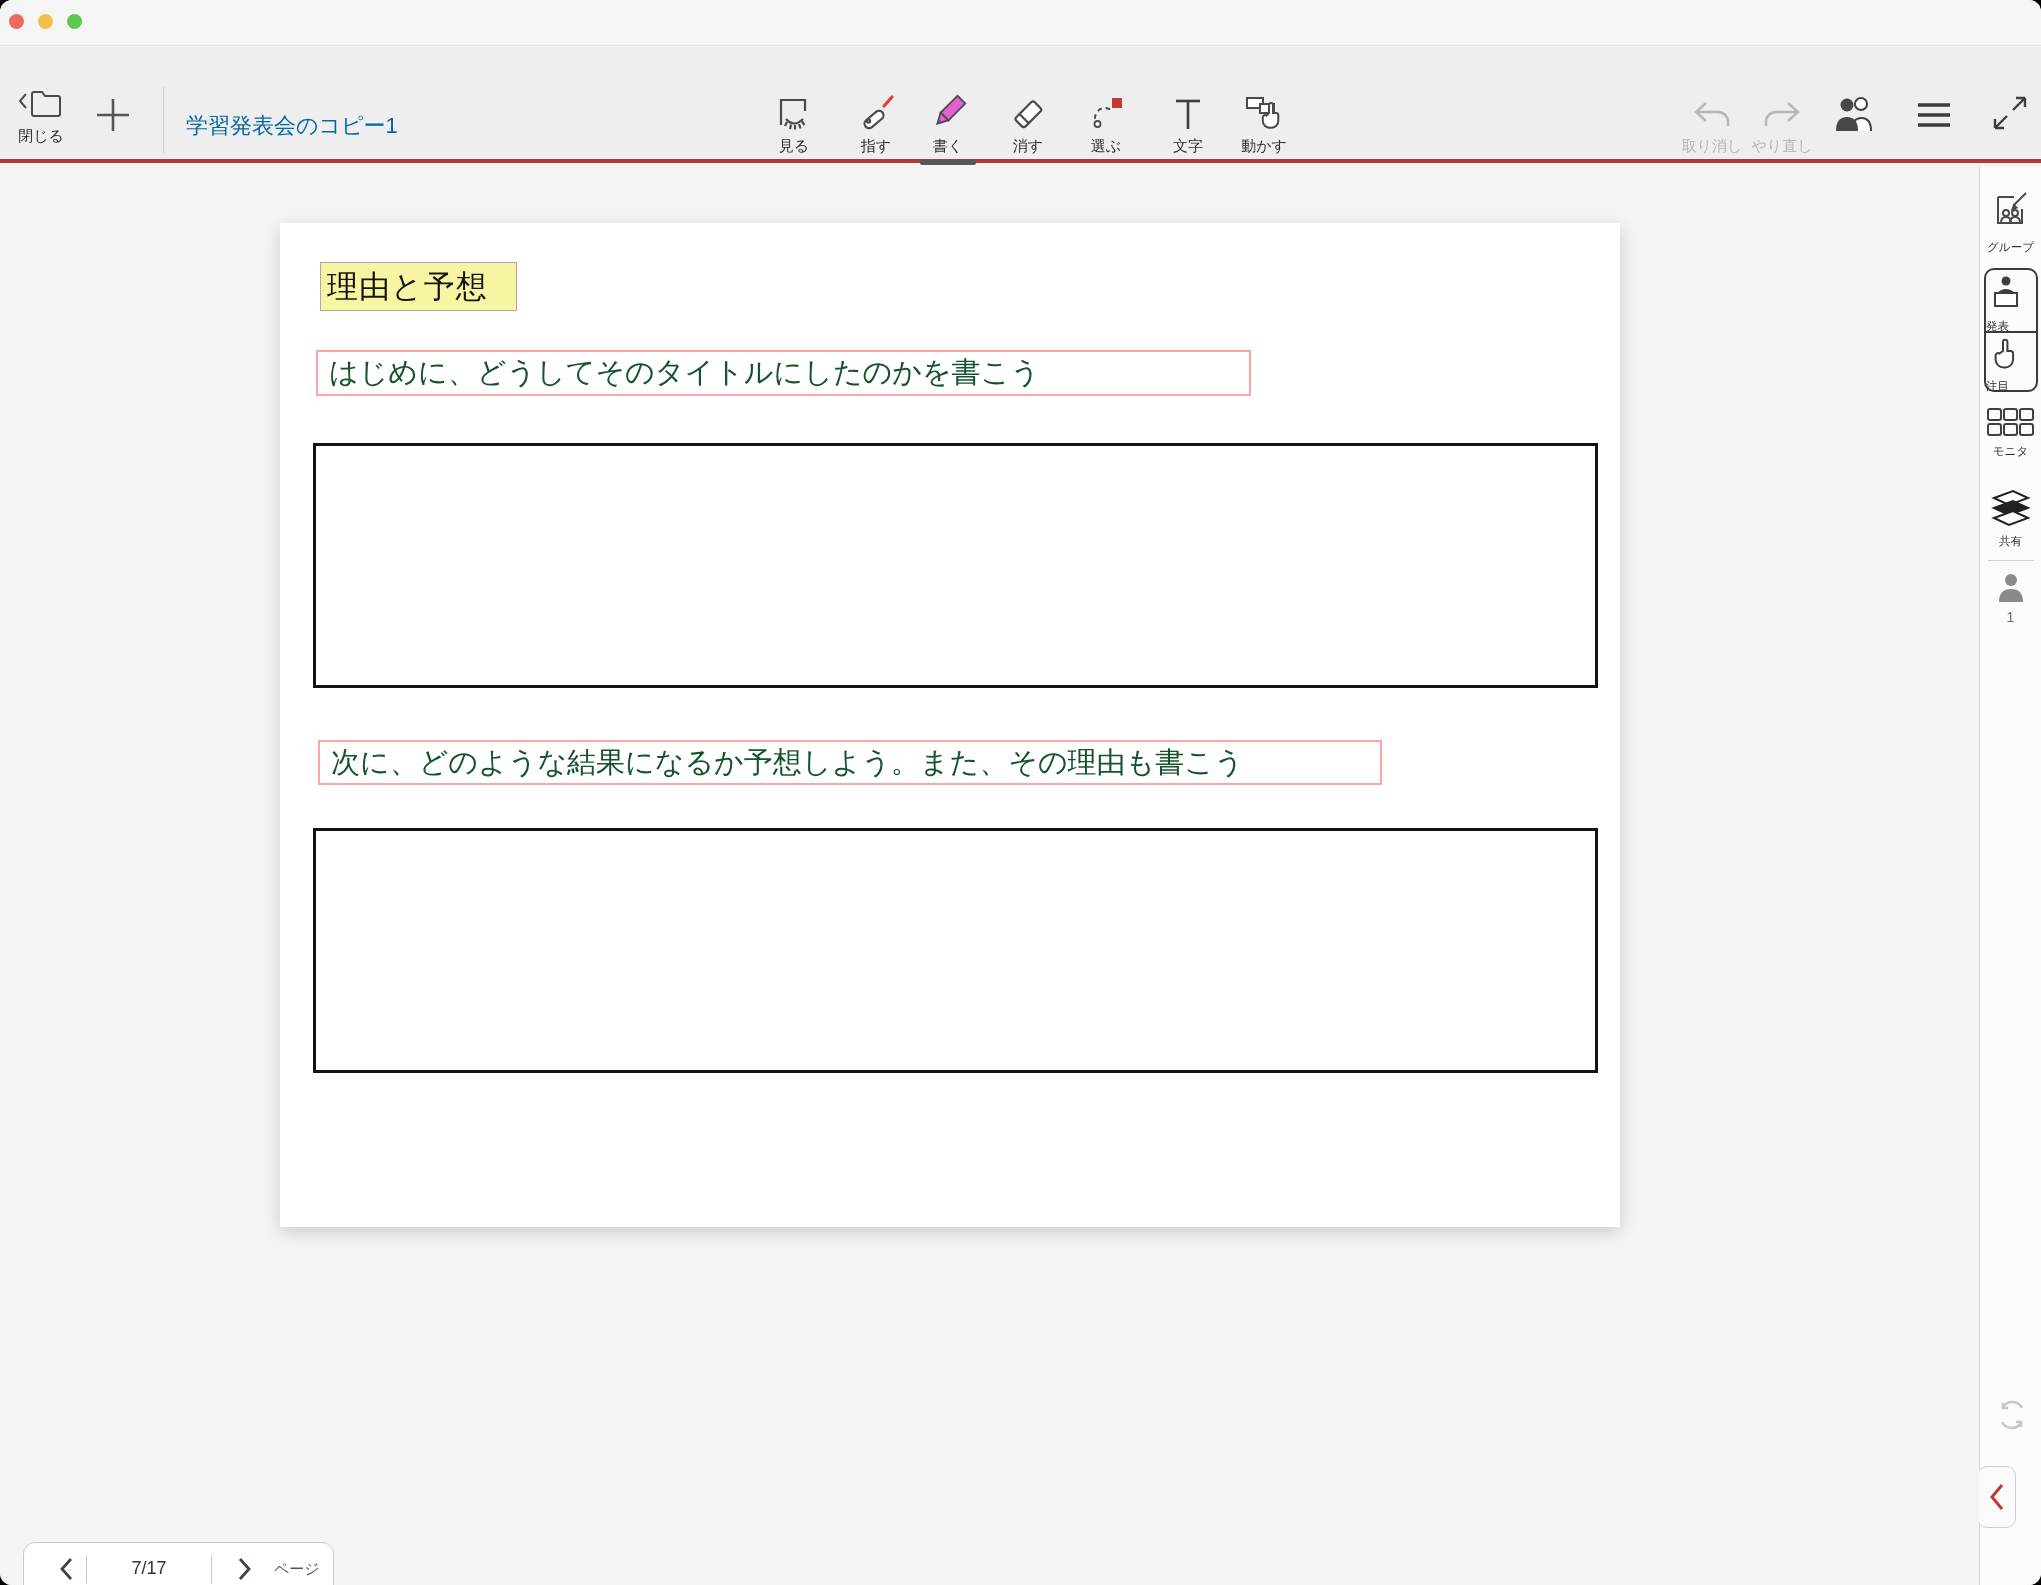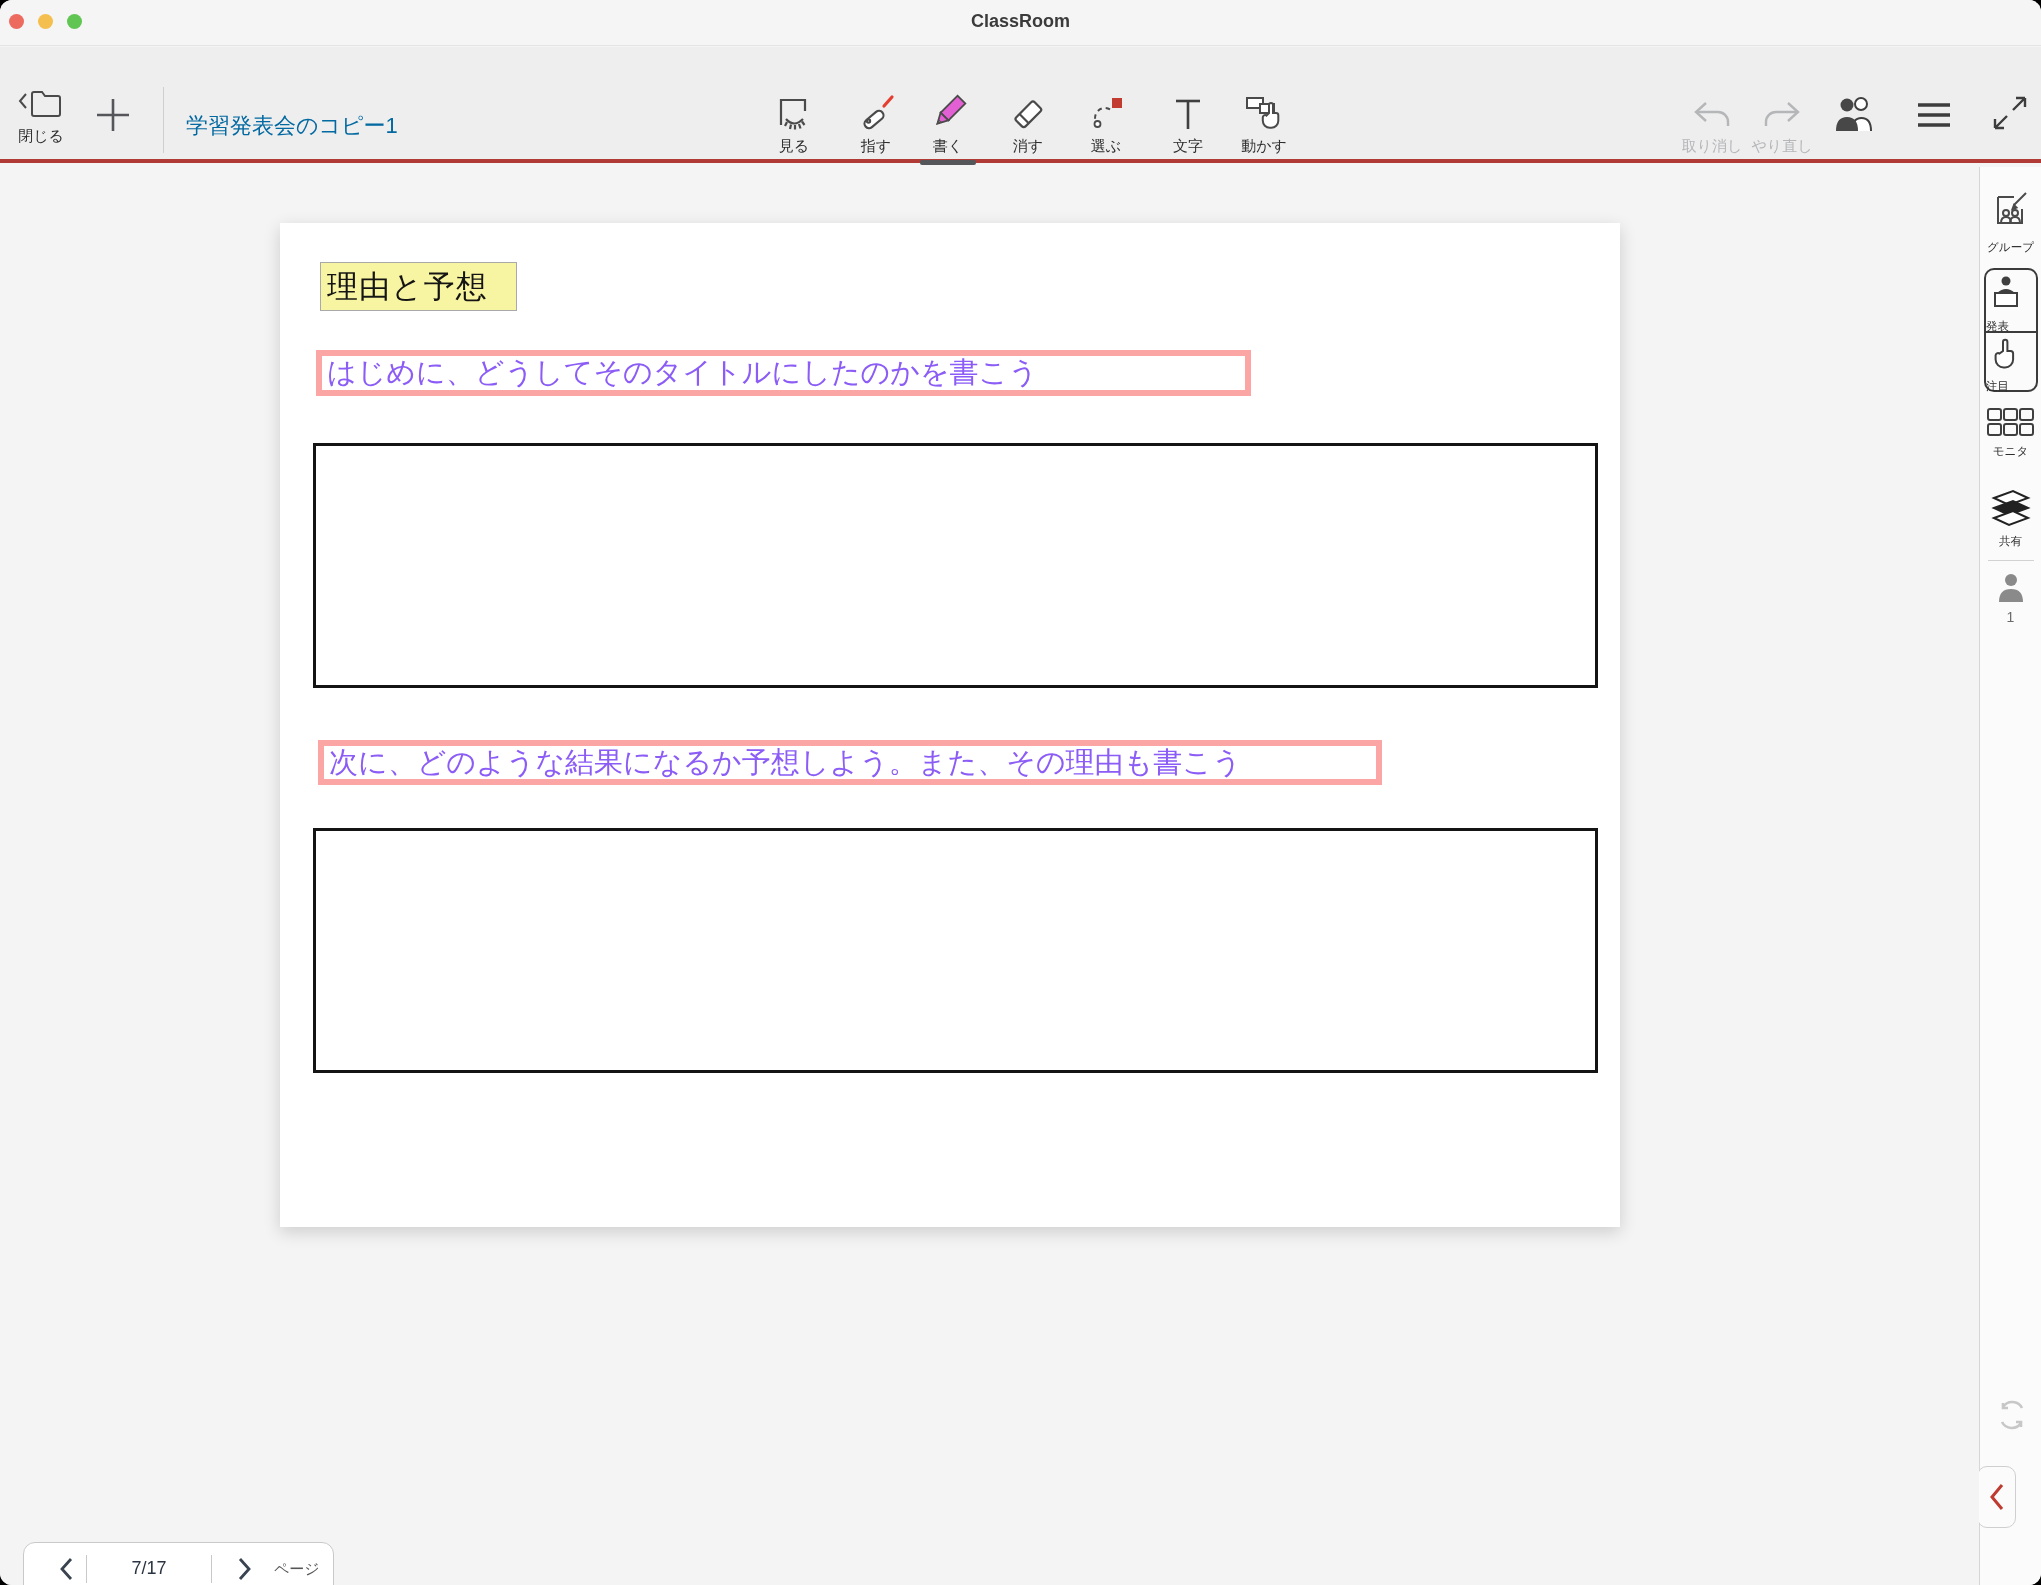--- a/index.html
+++ b/index.html
@@ -36,21 +36,21 @@
   .seg-group{position:absolute;left:4px;top:101px;width:54px;height:124px;border:2px solid #3b3b3b;border-radius:10px;background:#fbfbfb;}
   .seg-cell{position:absolute;left:0;width:100%;}
   .seg-sep{position:absolute;left:0;right:0;top:61px;height:2px;background:#3b3b3b;}
   .sb-divider{position:absolute;left:8px;width:46px;height:1px;background:#d2d2d2;top:393px;}
   .collapse-tab{position:absolute;left:-3px;top:1299px;width:39px;height:62px;background:#fbfbfb;border:1px solid #cfcfcf;border-radius:10px;display:flex;align-items:center;justify-content:center;}
   .refresh-wrap{position:absolute;left:15px;top:1231px;}
   
   .canvas{position:absolute;left:0;top:167px;right:62px;bottom:0;background:#f4f4f5;}
   .page{position:absolute;left:280px;top:56px;width:1340px;height:1004px;background:#ffffff;box-shadow:0 5px 16px rgba(0,0,0,0.16);}
   .page-heading{position:absolute;left:40px;top:39px;width:197px;height:49px;background:#f8f5a2;border:1px solid #a9a9a9;font-size:31px;color:#141414;display:flex;align-items:center;padding-left:6px;letter-spacing:1px;}
-  .prompt{position:absolute;background:#fff;border:6px solid #fca5a5;font-size:29px;color:#8b5cf6;display:flex;align-items:center;padding-left:5px;white-space:nowrap;overflow:hidden;}
+  .prompt{position:absolute;background:#fff;border:2px solid #fca5a5;font-size:29px;color:#14532d;display:flex;align-items:center;padding-left:11px;white-space:nowrap;overflow:hidden;}
   .prompt-1{left:36px;top:127px;width:935px;height:46px;}
   .prompt-2{left:38px;top:517px;width:1064px;height:45px;}
   .answer-box{position:absolute;left:33px;width:1285px;height:245px;border:3px solid #141414;background:#fff;}
   .answer-1{top:220px;}
   .answer-2{top:605px;}
   
   .pager{position:absolute;left:23px;top:1375px;width:311px;height:60px;background:#fff;border:1px solid #c9c9c9;border-radius:12px;}
   .pager-sep{position:absolute;top:12px;width:1px;height:28px;background:#c9c9c9;}
   .pager-btn{position:absolute;top:12px;width:30px;height:28px;display:flex;align-items:center;justify-content:center;}
   .pager-num{position:absolute;left:70px;top:15px;width:110px;text-align:center;font-size:18px;color:#2b3442;}
@@ -59,21 +59,20 @@
 </style>
 </head>
 <body>
 
 <div class="window">
 
   <div class="titlebar">
     <span class="traffic t-red"></span>
     <span class="traffic t-yellow"></span>
     <span class="traffic t-green"></span>
-    <div class="win-title">ClassRoom</div>
   </div>
 
   <div class="toolbar">
 
     <div class="tb-item close-btn">
       <div class="icon-box" style="height:42px;display:flex;align-items:center;justify-content:center;">
         <span>
           <svg width="48" height="38" viewBox="0 0 48 38" fill="none" stroke="#4a4a4a" stroke-width="2">
             <path d="M9 9 L3 16 L9 23"></path>
             <path d="M15 12 v-3 a2 2 0 0 1 2-2 h8 l3 4 h13 a2 2 0 0 1 2 2 v16 a2 2 0 0 1 -2 2 h-24 a2 2 0 0 1 -2-2 z"></path>

